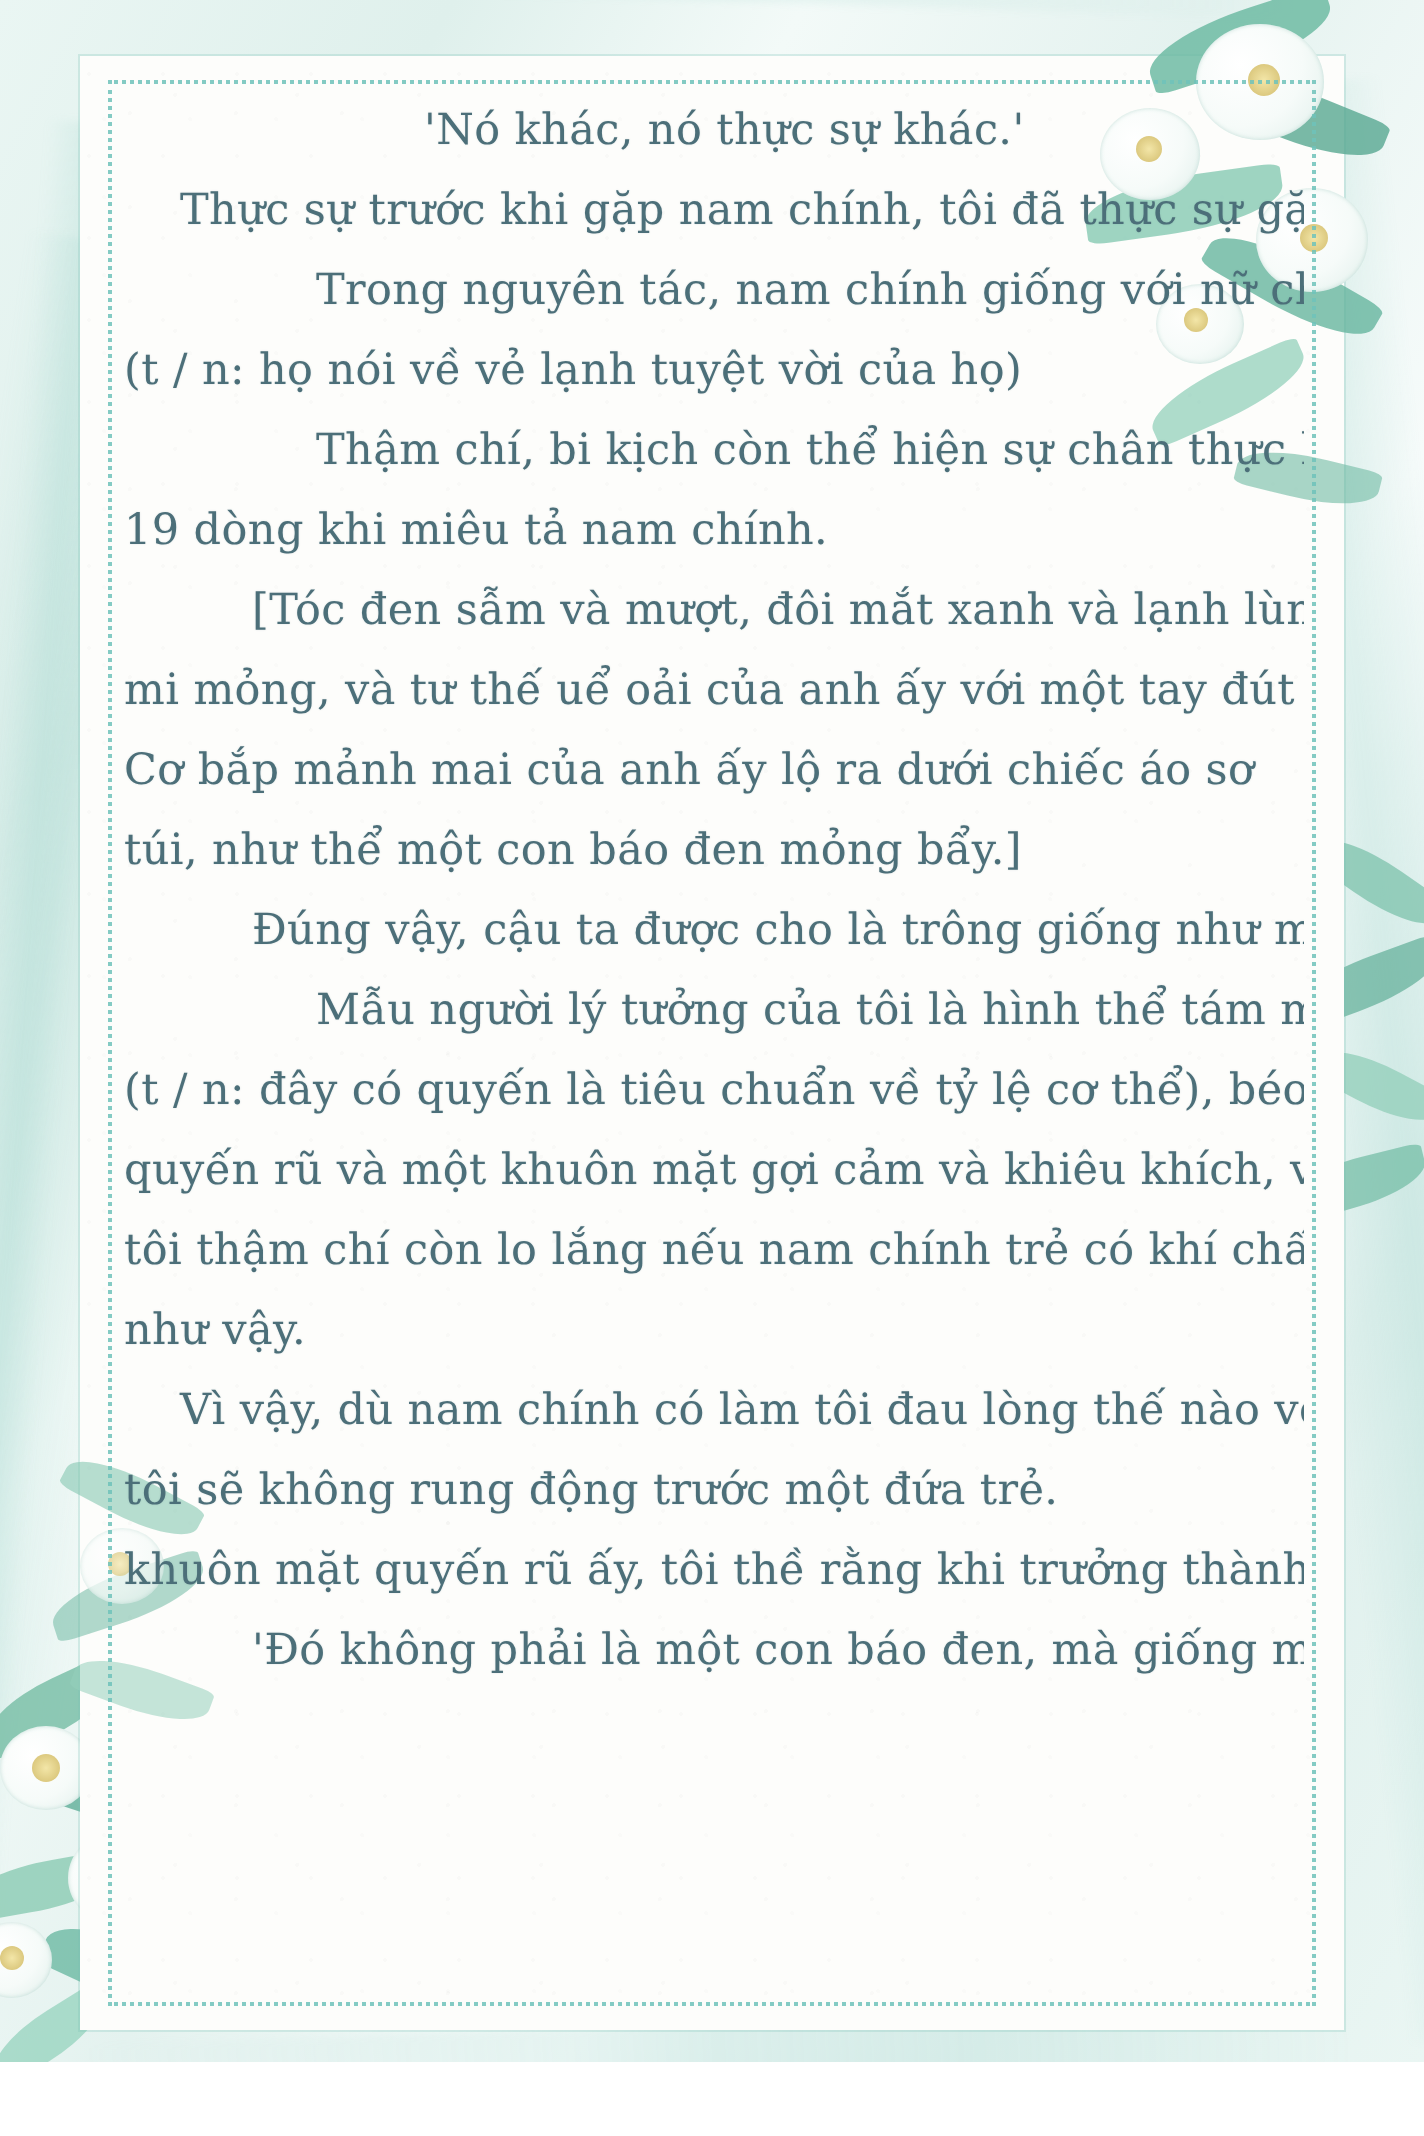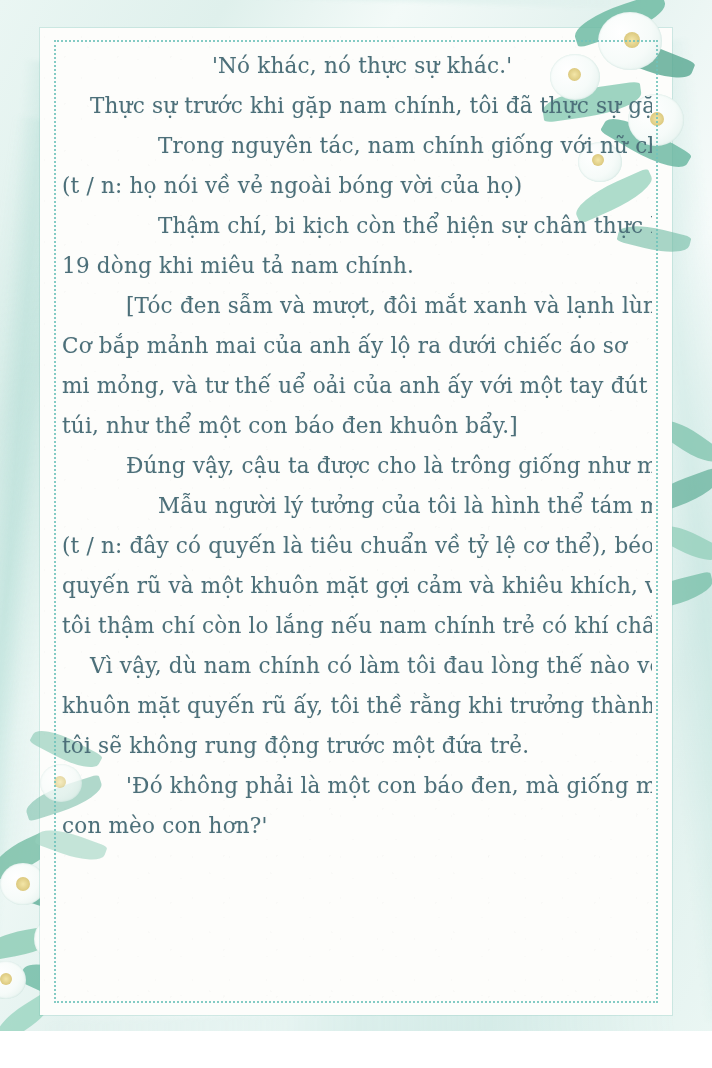--- a/index.html
+++ b/index.html
@@ -172,32 +172,32 @@
       <div class="petal" style="left:16px; top:36px; width:42px; height:38px; opacity:.75;"></div>
       <div class="flower-core" style="left:30px; top:48px; width:12px; height:12px; opacity:.7;"></div>
     </div>
 
     <div class="dotted-frame"></div>
 
     <div class="text-col">
       <div class="line indent-3">'Nó khác, nó thực sự khác.'</div>
       <div class="line indent-half">Thực sự trước khi gặp nam chính, tôi đã thực sự gặp</div>
       <div class="line indent-2">Trong nguyên tác, nam chính giống với nữ chính.</div>
-      <div class="line">(t / n: họ nói về vẻ ngoài bóng vời của họ)</div>
+      <div class="line">(t / n: họ nói về vẻ lạnh tuyệt vời của họ)</div>
       <div class="line indent-2">Thậm chí, bi kịch còn thể hiện sự chân thực hơn</div>
       <div class="line">19 dòng khi miêu tả nam chính.</div>
       <div class="line indent-1">[Tóc đen sẫm và mượt, đôi mắt xanh và lạnh lùng.</div>
+      <div class="line">mi mỏng, và tư thế uể oải của anh ấy với một tay đút</div>
       <div class="line">Cơ bắp mảnh mai của anh ấy lộ ra dưới chiếc áo sơ</div>
-      <div class="line">mi mỏng, và tư thế uể oải của anh ấy với một tay đút</div>
-      <div class="line">túi, như thể một con báo đen khuôn bẩy.]</div>
+      <div class="line">túi, như thể một con báo đen mỏng bẩy.]</div>
       <div class="line indent-1">Đúng vậy, cậu ta được cho là trông giống như một</div>
       <div class="line indent-2">Mẫu người lý tưởng của tôi là hình thể tám mặt</div>
       <div class="line">(t / n: đây có quyến là tiêu chuẩn về tỷ lệ cơ thể), béo</div>
       <div class="line">quyến rũ và một khuôn mặt gợi cảm và khiêu khích, và</div>
       <div class="line">tôi thậm chí còn lo lắng nếu nam chính trẻ có khí chất</div>
+      <div class="line">như vậy.</div>
       <div class="line indent-half">Vì vậy, dù nam chính có làm tôi đau lòng thế nào với</div>
+      <div class="line">tôi sẽ không rung động trước một đứa trẻ.</div>
       <div class="line">khuôn mặt quyến rũ ấy, tôi thề rằng khi trưởng thành</div>
-      <div class="line">tôi sẽ không rung động trước một đứa trẻ.</div>
       <div class="line indent-1">'Đó không phải là một con báo đen, mà giống một</div>
-      <div class="line">con mèo con hơn?'</div>
     </div>
   </div>
 </div>
 
 </body></html>

